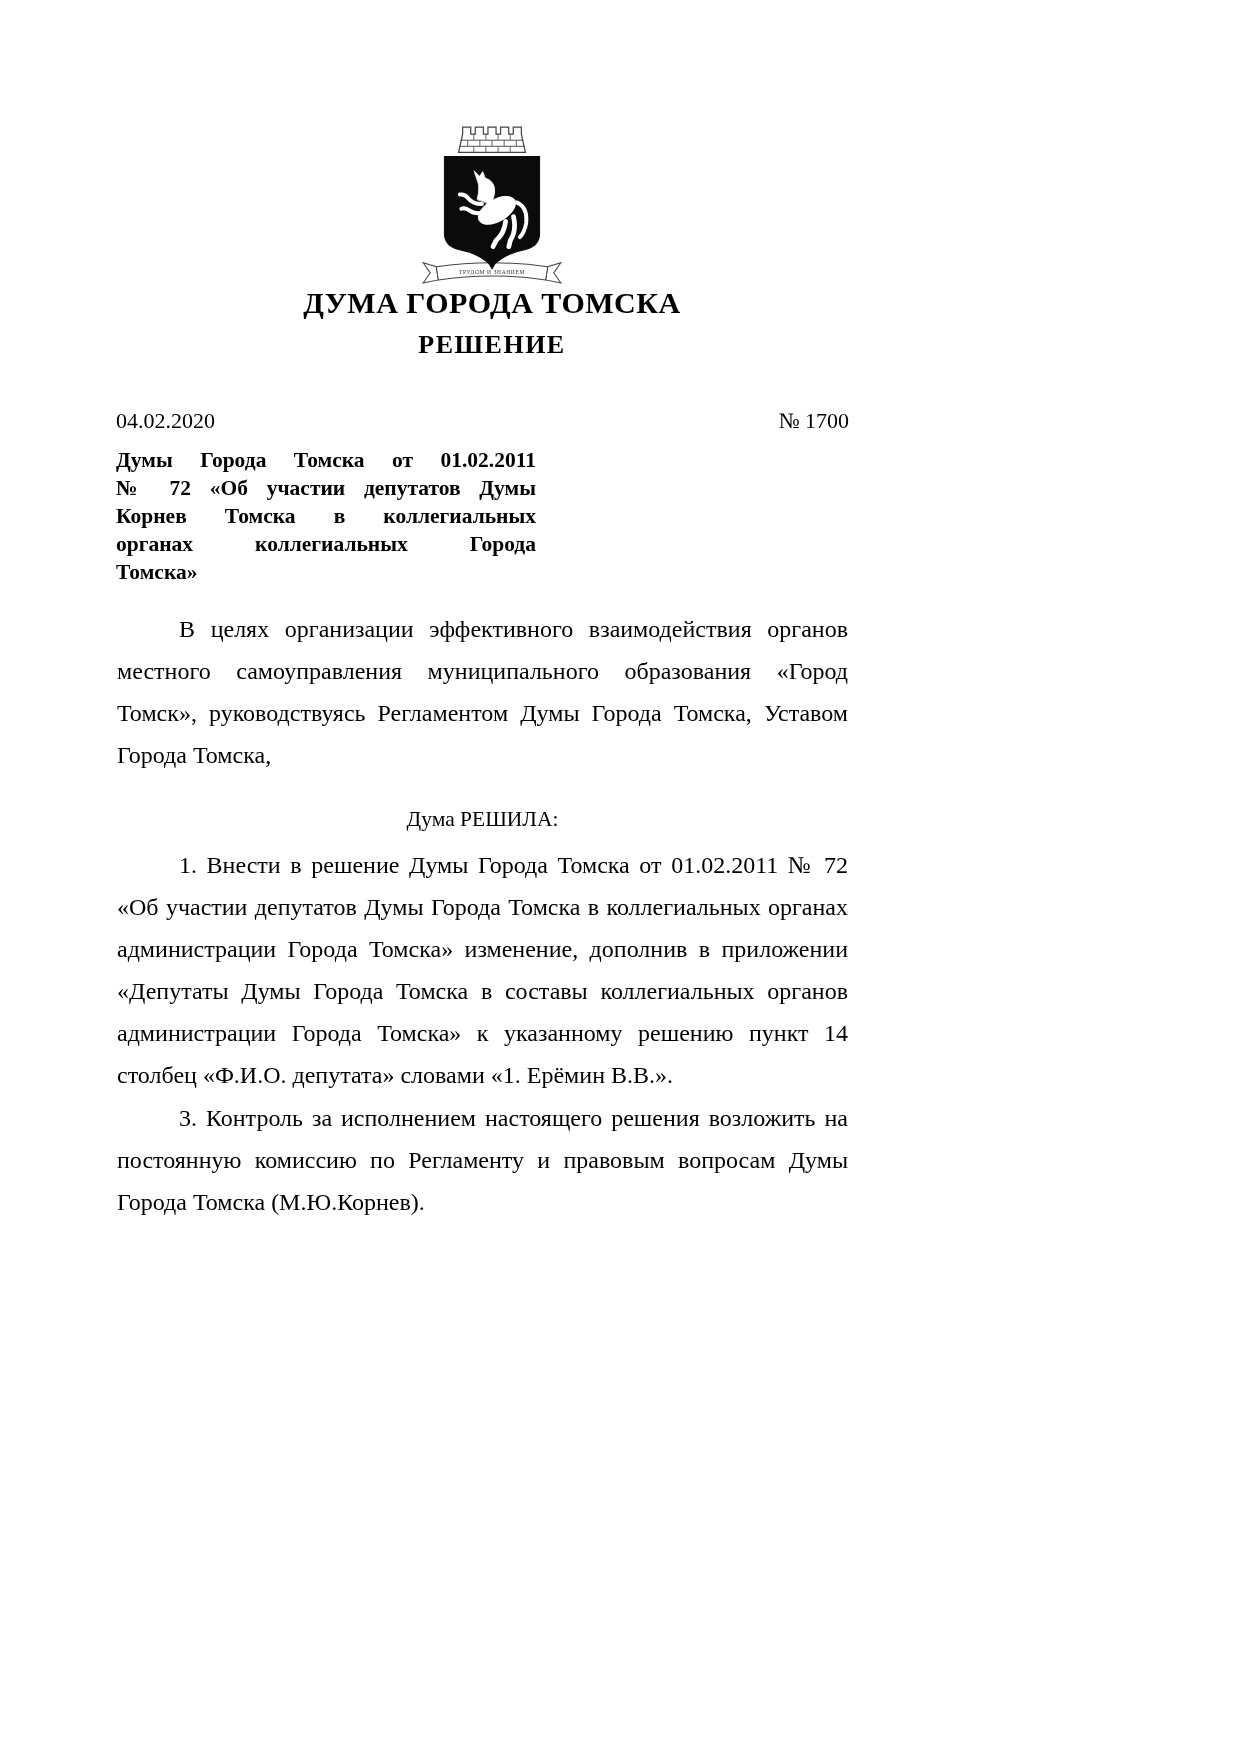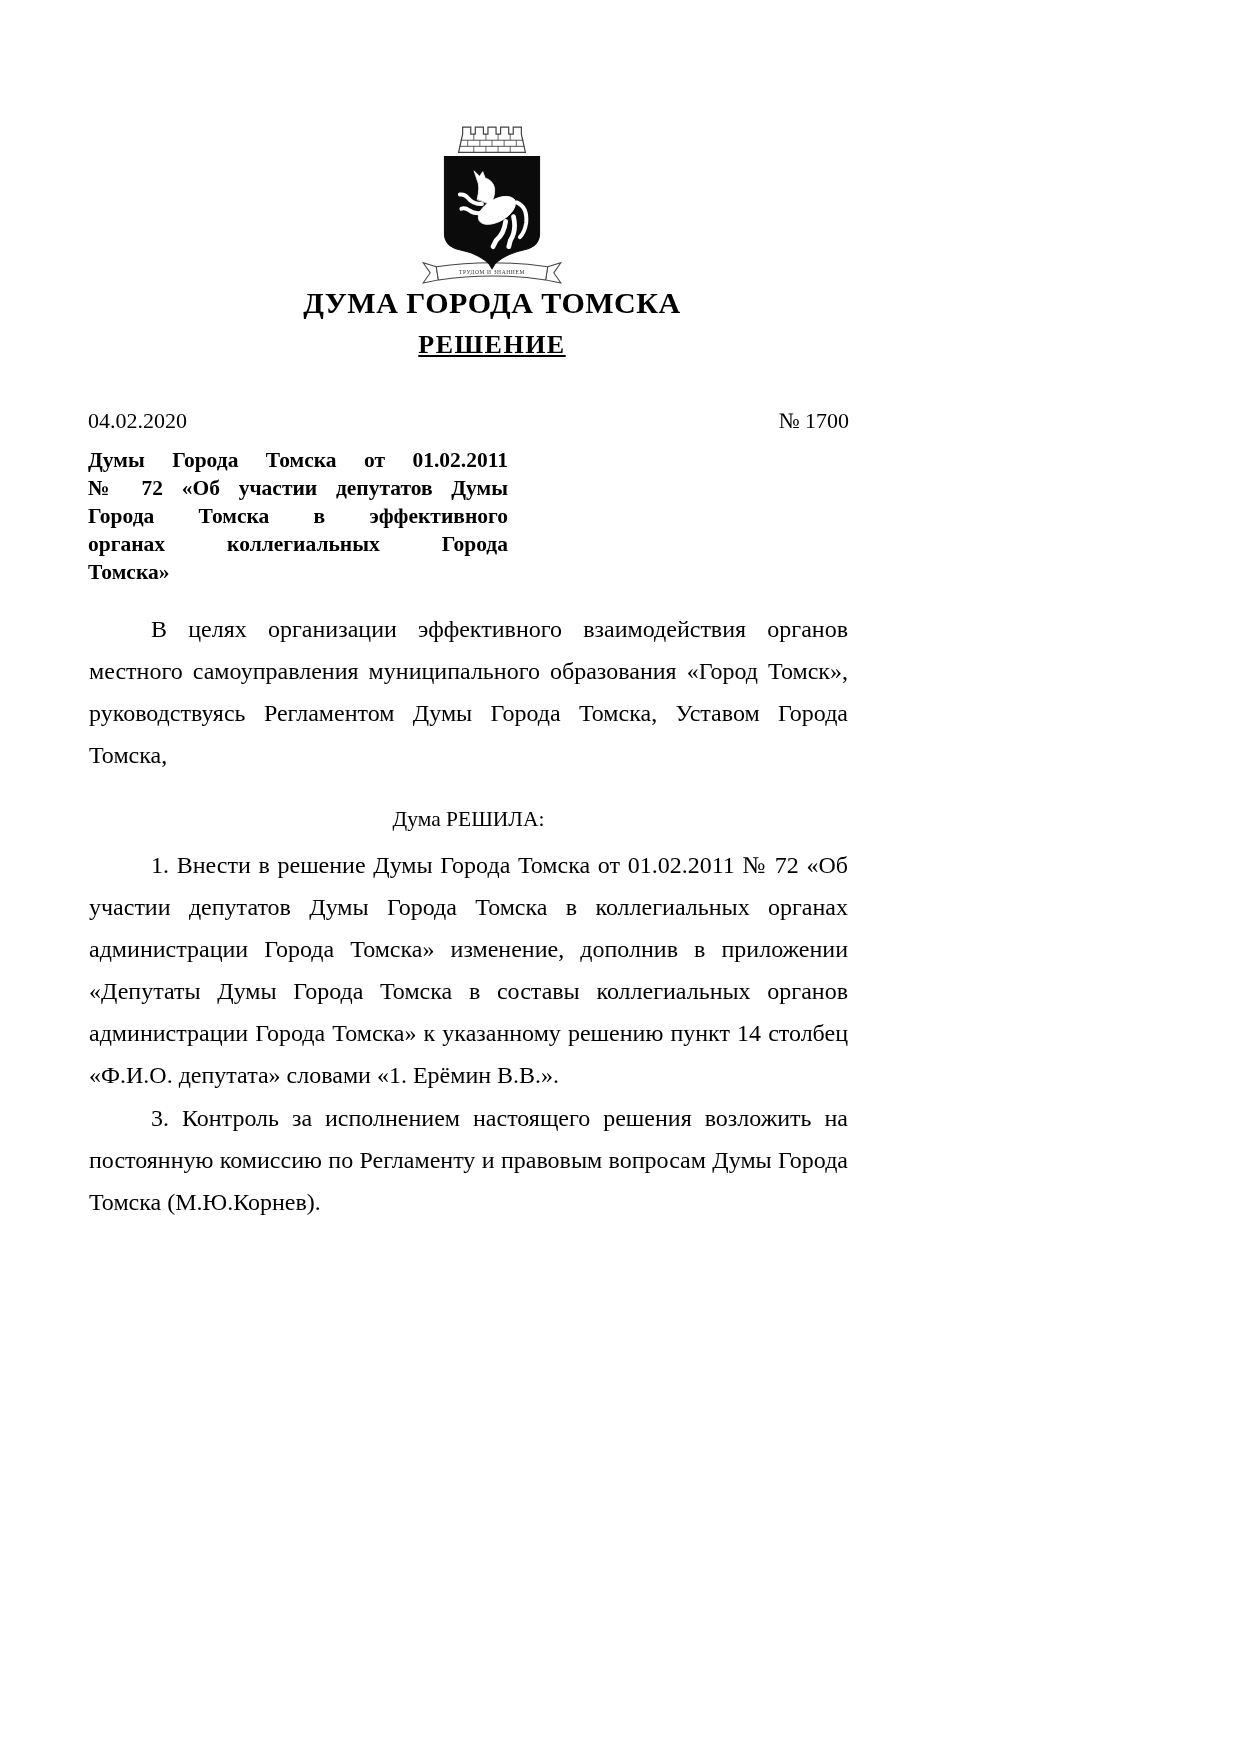--- a/index.html
+++ b/index.html
@@ -3,32 +3,32 @@
 <meta charset="utf-8">
 <style>
   html,body{margin:0;padding:0;background:#ffffff;}
   body{
     width:1240px;height:1754px;
     font-family:"Liberation Serif", serif;
     color:#000;
     -webkit-font-smoothing:antialiased;
   }
   .page{position:relative;width:984px;height:1754px;background:#fff;overflow:hidden;}
-  .content{padding-left:88px;padding-right:135px;}
+  .content{padding-left:116px;padding-right:135px;}
 
   .emblem{margin:122px auto 0 auto;width:180px;height:162px;display:block;}
   .emblem svg{display:block;margin:0 auto;}
 
   .org-title{
     margin-top:2px;text-align:center;
     font-size:30px;font-weight:bold;letter-spacing:0.5px;
   }
   .doc-type{
     margin-top:10px;text-align:center;
-    font-size:26px;font-weight:bold;letter-spacing:1.5px;text-decoration:underline;
+    font-size:26px;font-weight:bold;letter-spacing:1.5px;
   }
 
   .meta-row{
     display:flex;justify-content:space-between;align-items:baseline;
     margin-top:48px;font-size:22px;
   }
 
   .subject{
     margin-top:12px;width:420px;
     font-size:21.5px;font-weight:bold;line-height:28px;
@@ -98,21 +98,21 @@
   <div class="content">
 
     <div class="meta-row">
       <span>04.02.2020</span>
       <span>№ 1700</span>
     </div>
 
     <div class="subject">
       <div class="jl">Думы  Города  Томска  от  01.02.2011</div>
       <div class="jl">№ 72 «Об участии депутатов Думы</div>
-      <div class="jl">Города  Томска  в  эффективного</div>
+      <div class="jl">Корнев  Томска  в  коллегиальных</div>
       <div class="jl">органах  коллегиальных  Города</div>
       <div class="jl-last">Томска»</div>
     </div>
 
     <p class="body-par preamble">В целях организации эффективного взаимодействия органов местного самоуправления муниципального образования «Город Томск», руководствуясь Регламентом Думы Города Томска, Уставом Города Томска,</p>
 
     <div class="resolved">Дума РЕШИЛА:</div>
 
     <div class="items">
       <p class="body-par">1. Внести в решение Думы Города Томска от 01.02.2011 № 72 «Об участии депутатов Думы Города Томска в коллегиальных органах администрации Города Томска» изменение, дополнив в приложении «Депутаты Думы Города Томска в составы коллегиальных органов администрации Города Томска» к указанному решению пункт 14 столбец «Ф.И.О. депутата» словами «1. Ерёмин В.В.».</p>

